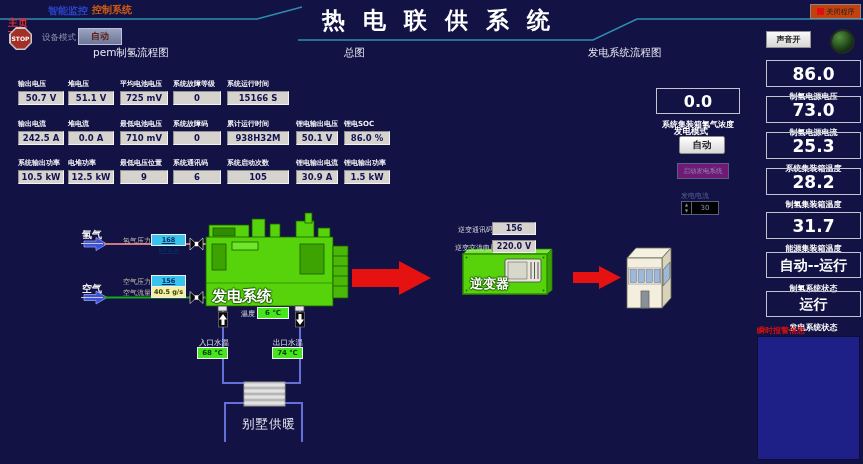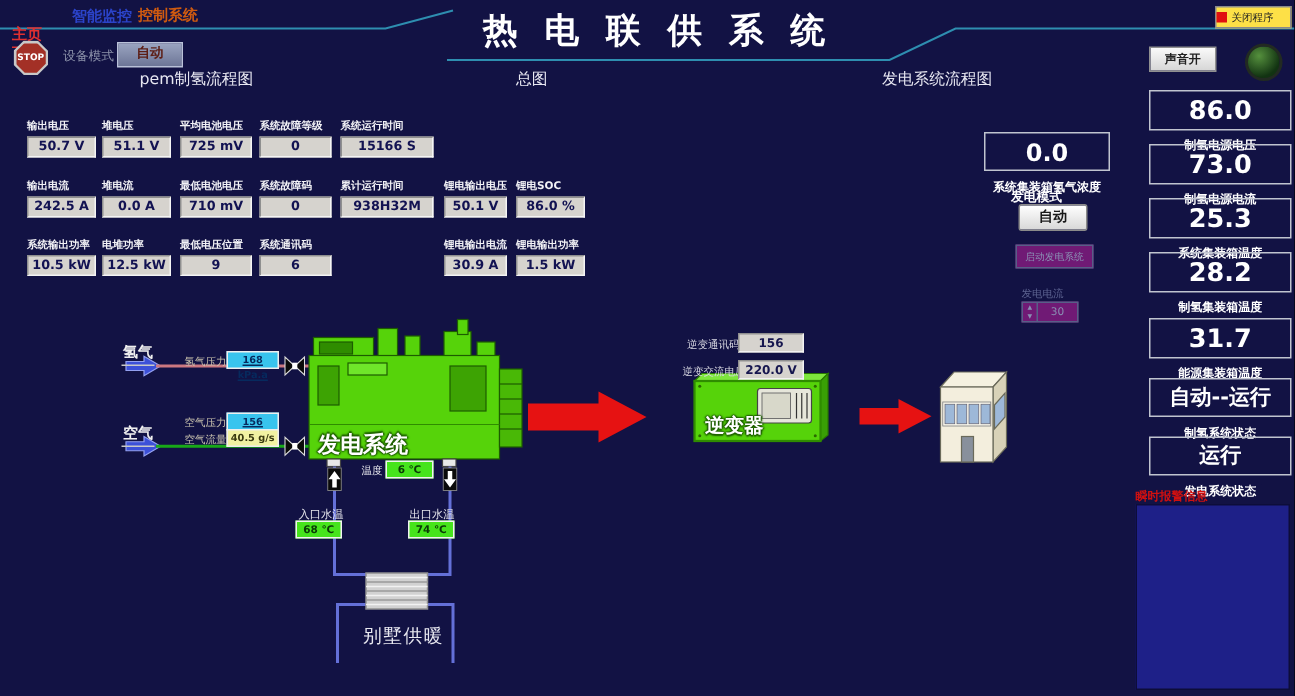--- a/index.html
+++ b/index.html
@@ -8,22 +8,22 @@
   .abs{position:absolute;}
   
   .nav{font-size:10px;font-weight:bold;cursor:pointer;white-space:nowrap;}
   #nav-home{left:8px;top:4px;color:#e03030;border-bottom:1.5px solid #e03030;padding-bottom:1px;margin-top:12px;}
   #nav-monitor{left:48px;top:4px;color:#2b43c9;}
   #nav-control{left:92px;top:3px;color:#cf5a10;}
   #main-title{left:300px;top:5px;width:268px;text-align:right;font-size:23px;font-weight:bold;
     letter-spacing:18px;text-indent:18px;color:#fff;white-space:nowrap;}
   
   .btn{box-sizing:border-box;text-align:center;cursor:pointer;}
-  #close-btn{left:810px;top:4px;width:51px;height:15px;background:#fde047;border:1px solid #8a8a8a;
-    display:flex;align-items:center;justify-content:flex-start;gap:3px;font-size:7px;color:#222;}
+  #close-btn{left:810px;top:4px;width:51px;height:15px;background:#c2410c;border:1px solid #8a8a8a;
+    display:flex;align-items:center;justify-content:center;gap:3px;font-size:7px;color:#222;}
   #close-btn .sq{width:7px;height:7px;background:#e01010;}
   #sound-btn{left:766px;top:31px;width:45px;height:17px;background:linear-gradient(#fafafa,#d6d6d6);
     border:1px solid #909090;font-size:8px;line-height:15px;color:#222;font-weight:bold;}
   #led{left:830px;top:29px;width:25px;height:25px;border-radius:50%;
     background:radial-gradient(circle at 35% 30%,#55903d,#123312 70%);border:2px solid #222a22;box-sizing:border-box;}
   #stop-sign{left:9px;top:27px;width:23px;height:23px;background:#c8c8c8;
     clip-path:polygon(30% 0,70% 0,100% 30%,100% 70%,70% 100%,30% 100%,0 70%,0 30%);cursor:pointer;}
   #stop-sign .inner{position:absolute;left:1.5px;top:1.5px;width:20px;height:20px;background:#a33026;
     clip-path:polygon(30% 0,70% 0,100% 30%,100% 70%,70% 100%,30% 100%,0 70%,0 30%);
     display:flex;align-items:center;justify-content:center;font-size:6px;font-weight:bold;color:#fff;}
@@ -55,21 +55,21 @@
   .metric .mlb span{background:#121244;padding:0 3px;color:#fff;}
   .metric .mval{text-align:center;font-weight:bold;color:#fff;}
   
   #h2conc-box{left:656px;top:88px;width:84px;border:1px solid #c0c4cf;box-sizing:border-box;}
   #genmode-label{left:674px;top:126px;font-size:8.5px;font-weight:bold;color:#fff;}
   #gen-auto-btn{left:679px;top:136px;width:46px;height:18px;background:linear-gradient(#ffffff,#d8d8d8);
     border:1px solid #8a8a8a;border-radius:2px;font-size:9.5px;font-weight:bold;line-height:16px;color:#1a1a1a;}
   #gen-start-btn{left:677px;top:163px;width:52px;height:16px;background:#701a75;border:1px solid #585e88;
     font-size:6.5px;line-height:14px;color:#8a90b4;}
   #gencur-label{left:681px;top:191px;font-size:7px;color:#5c6290;}
-  #spinner{left:681px;top:201px;width:38px;height:14px;border:1px solid #585e88;background:#701a75;
+  #spinner{left:681px;top:201px;width:38px;height:14px;border:1px solid #585e88;background:#000000;
     display:flex;align-items:stretch;box-sizing:border-box;cursor:pointer;}
   #spinner .sbcol{width:9px;border-right:1px solid #585e88;display:flex;flex-direction:column;}
   #spinner .sb{flex:1;font-size:4px;line-height:5px;color:#8a90b4;text-align:center;}
   #spinner .sval{flex:1;font-size:7px;line-height:12px;color:#8a90b4;text-align:center;}
   
   #alarm-label{left:757px;top:325px;font-size:8px;font-weight:bold;color:#d01010;}
   #alarm-box{left:757px;top:336px;width:103px;height:124px;background:#1e2088;border:1px solid #0d0d3a;box-sizing:border-box;}
   svg{pointer-events:none;}
 </style>
 </head>
@@ -258,20 +258,24 @@
     <div class="bx">12.5 kW</div>
     </div>
   <div class="gc" style="left:120px;top:158px;width:48px">
     <div class="lb">最低电压位置</div>
     <div class="bx">9</div>
     </div>
   <div class="gc" style="left:173px;top:158px;width:48px">
     <div class="lb">系统通讯码</div>
     <div class="bx">6</div>
     </div>
+  <div class="gc" style="left:227px;top:158px;width:62px">
+    <div class="lb">系统启动次数</div>
+    <div class="bx">105</div>
+    </div>
   <div class="gc" style="left:296px;top:158px;width:42px">
     <div class="lb">锂电输出电流</div>
     <div class="bx">30.9 A</div>
     </div>
   <div class="gc" style="left:344px;top:158px;width:46px">
     <div class="lb">锂电输出功率</div>
     <div class="bx">1.5 kW</div>
     </div>
 
   <div class="abs gas-lb" style="left:81px;top:228px">氢气</div>

